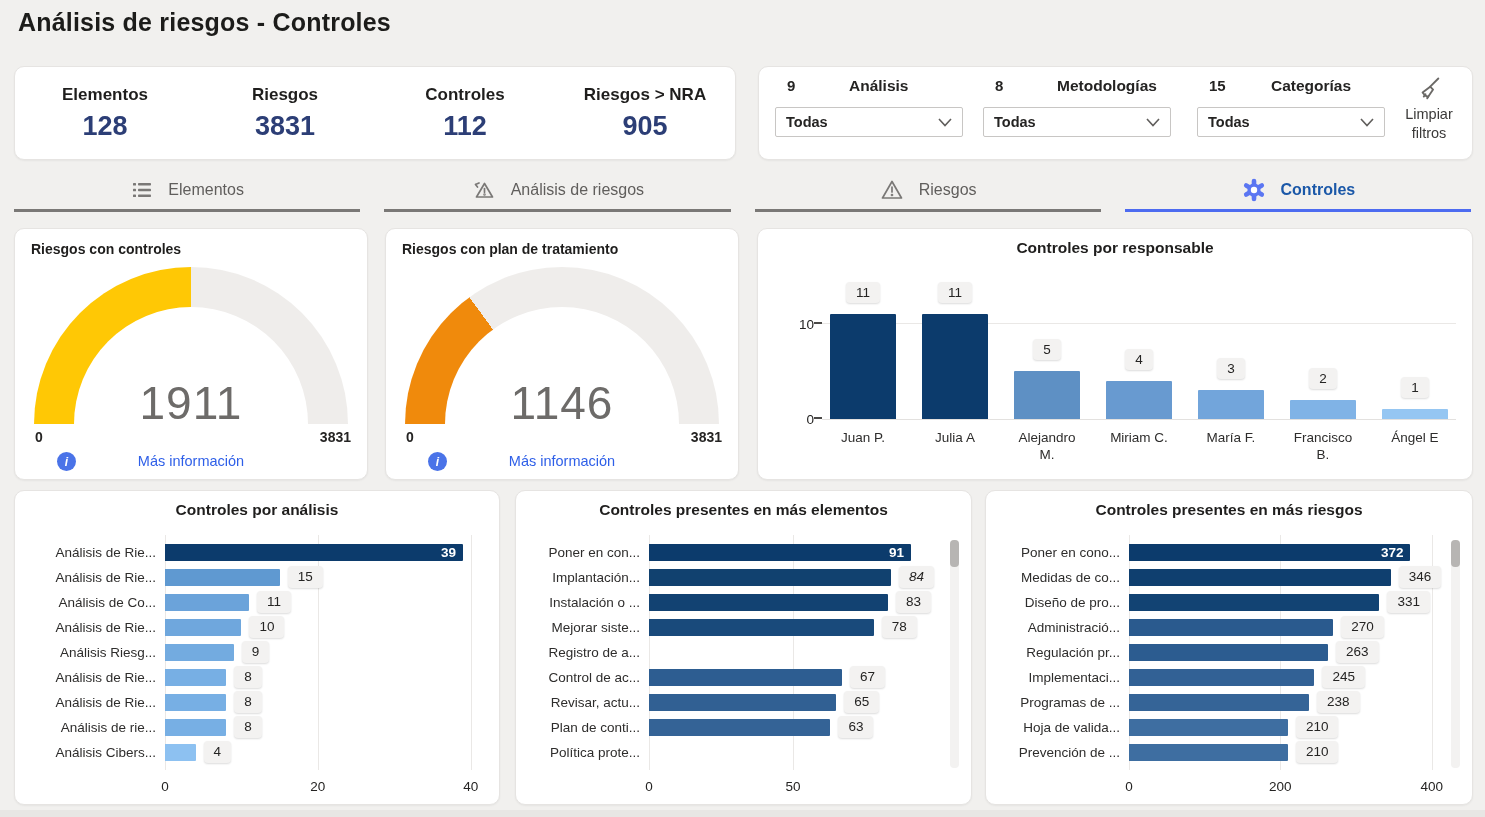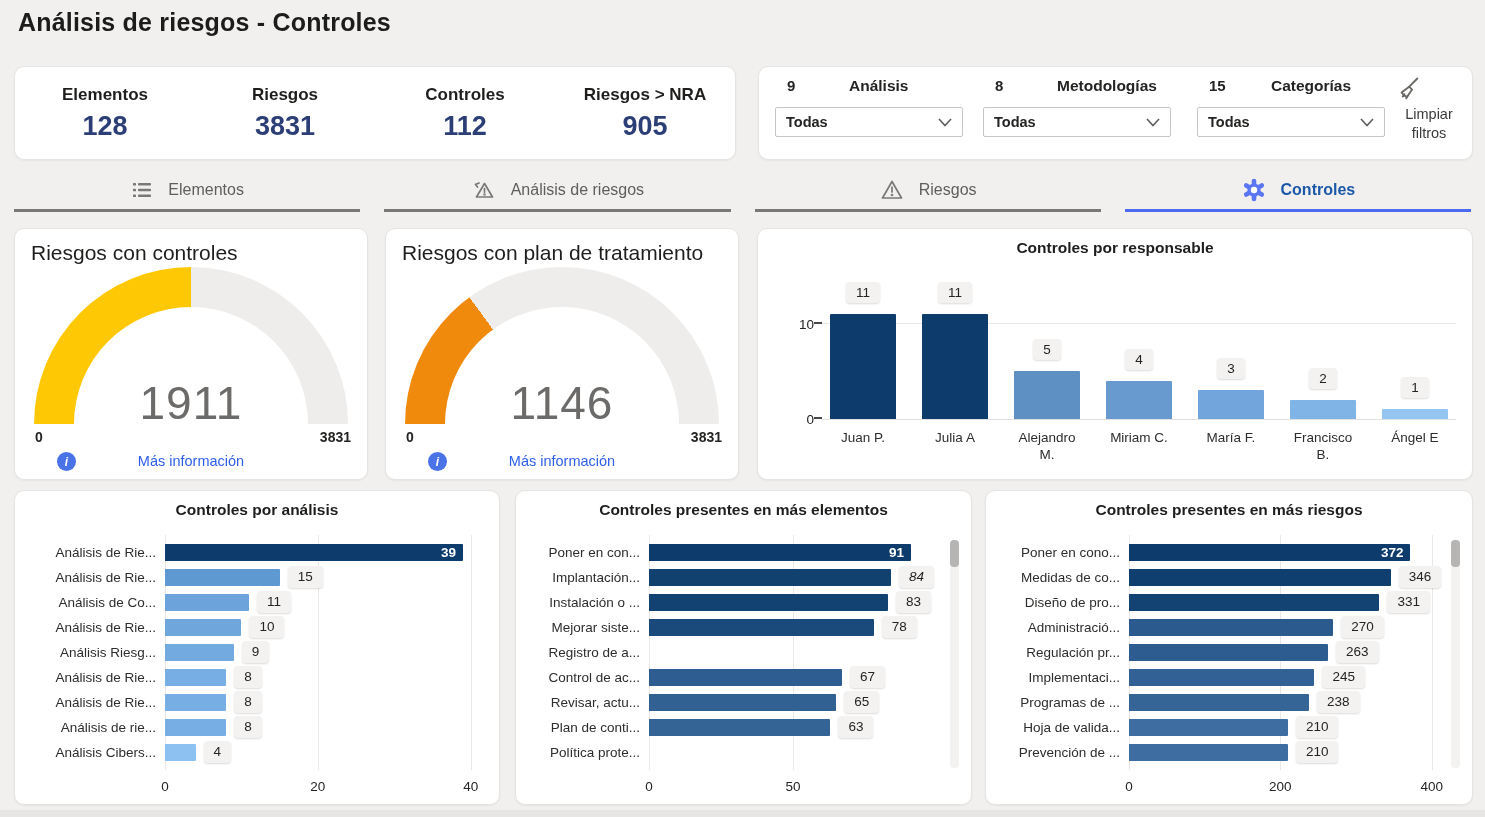--- a/index.html
+++ b/index.html
@@ -32,40 +32,40 @@
   .flabel{font-size:15.5px;font-weight:600;margin-left:18px;}
   .fdropdown{
     position:absolute;top:30px;left:0;width:188px;height:30px;box-sizing:border-box;
     border:1px solid #C8C6C4;border-radius:2px;background:#fff;
     display:flex;align-items:center;justify-content:space-between;
     padding:0 10px;cursor:pointer;
   }
   .fdropdown span{font-size:14.5px;font-weight:600;color:#252423;}
   #clear-filters{
     position:absolute;right:8px;top:8px;width:70px;height:76px;
-    display:flex;flex-direction:column;justify-content:flex-start;
+    display:flex;flex-direction:column;align-items:center;justify-content:flex-start;
     cursor:pointer;color:#3B3A39;
   }
   #clear-filters .txt{font-size:14.5px;line-height:19px;text-align:center;margin-top:2px;}
   
   #tabbar{
     position:absolute;left:14px;top:170px;width:1457px;height:42px;
     display:grid;grid-template-columns:repeat(4,1fr);gap:24px;
   }
   .tab{
     display:flex;align-items:center;justify-content:center;gap:14px;
     border-bottom:3px solid #7A7876;cursor:pointer;color:#605E5C;
     font-size:16px;
   }
   .tab.active{border-bottom-color:#4D6BF0;color:#1B58A8;font-weight:600;}
   .tab .ticon{display:flex;align-items:center;}
   
   #gauge-card-1{left:14px;top:228px;width:352px;height:250px;}
   #gauge-card-2{left:385px;top:228px;width:352px;height:250px;}
-  .gauge-title{position:absolute;left:16px;top:12px;font-size:21px;font-weight:400;color:#1F1E1D;}
+  .gauge-title{position:absolute;left:16px;top:12px;font-size:14px;font-weight:700;color:#1F1E1D;}
   .gauge-arc{
     position:absolute;left:19px;top:38px;width:314px;height:157px;
     border-radius:314px 314px 0 0;overflow:hidden;
   }
   .gauge-hole{
     position:absolute;left:40px;top:40px;width:234px;height:117px;
     background:#fff;border-radius:234px 234px 0 0;
   }
   .gauge-value{
     position:absolute;left:0;right:0;bottom:-6px;text-align:center;

